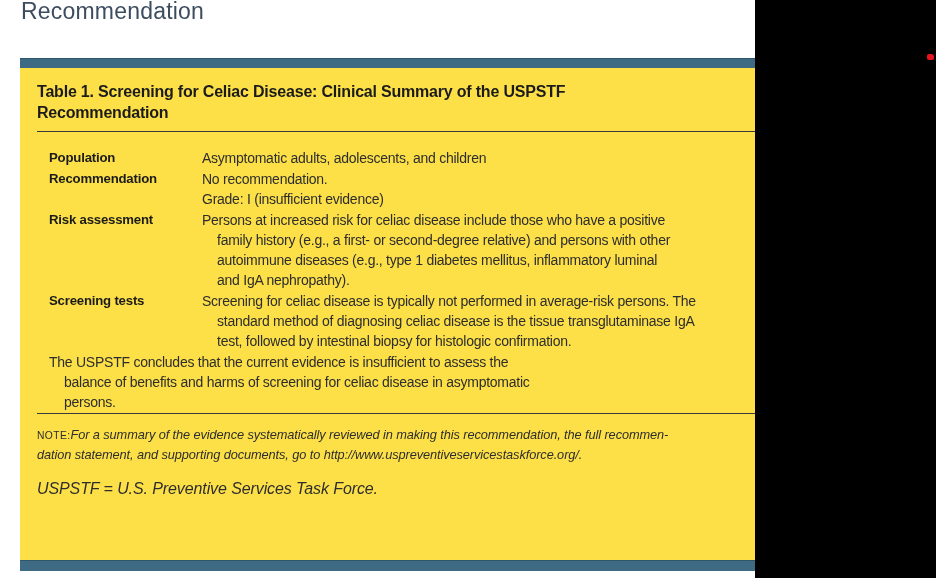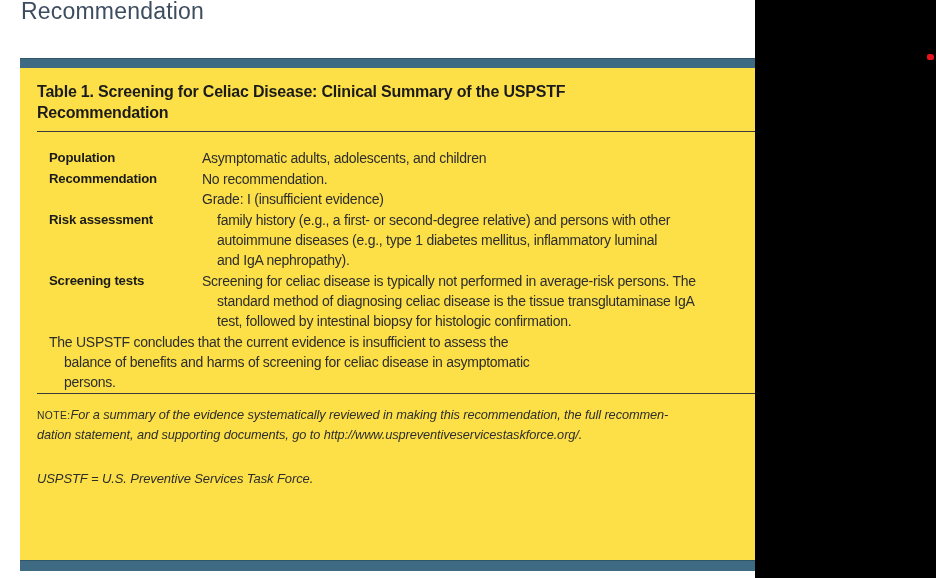--- a/index.html
+++ b/index.html
@@ -64,22 +64,22 @@
   .note { margin:11px 0 0 0; }
   .nline {
     font-size:12.8px; font-style:italic; line-height:19px;
     color:#2d2d2d; letter-spacing:-0.1px; white-space:nowrap;
   }
   .note-label {
     font-style:normal; font-size:10.3px; letter-spacing:0.4px;
     color:#2d2d2d; 
   }
   .abbr-line {
-    margin-top:25px;
-    font-size:13px; font-style:italic; line-height:19px;
+    margin-top:15px;
+    font-size:16px; font-style:italic; line-height:19px;
     color:#2d2d2d; letter-spacing:-0.1px; white-space:nowrap;
   }
 
   
   .black-panel {
     position:absolute; left:755px; top:0; width:181px; height:578px;
     background:#000000;
   }
   .red-marker {
     position:absolute; left:172px; top:54px; width:7px; height:6px;
@@ -121,20 +121,21 @@
           <div class="vline">No recommendation.</div>
           <div class="vline">Grade: I (insufficient evidence)</div>
         </div>
       </div>
 
       <div class="row">
         <div class="row-label">
           <div>Risk assessment</div>
         </div>
         <div class="row-value">
+          <div class="vline">Persons at increased risk for celiac disease include those who have a positive</div>
           <div class="vline cont">family history (e.g., a first- or second-degree relative) and persons with other</div>
           <div class="vline cont">autoimmune diseases (e.g., type 1 diabetes mellitus, inflammatory luminal</div>
           <div class="vline cont">and IgA nephropathy).</div>
         </div>
       </div>
 
       <div class="row">
         <div class="row-label">
           <div>Screening tests</div>
         </div>

